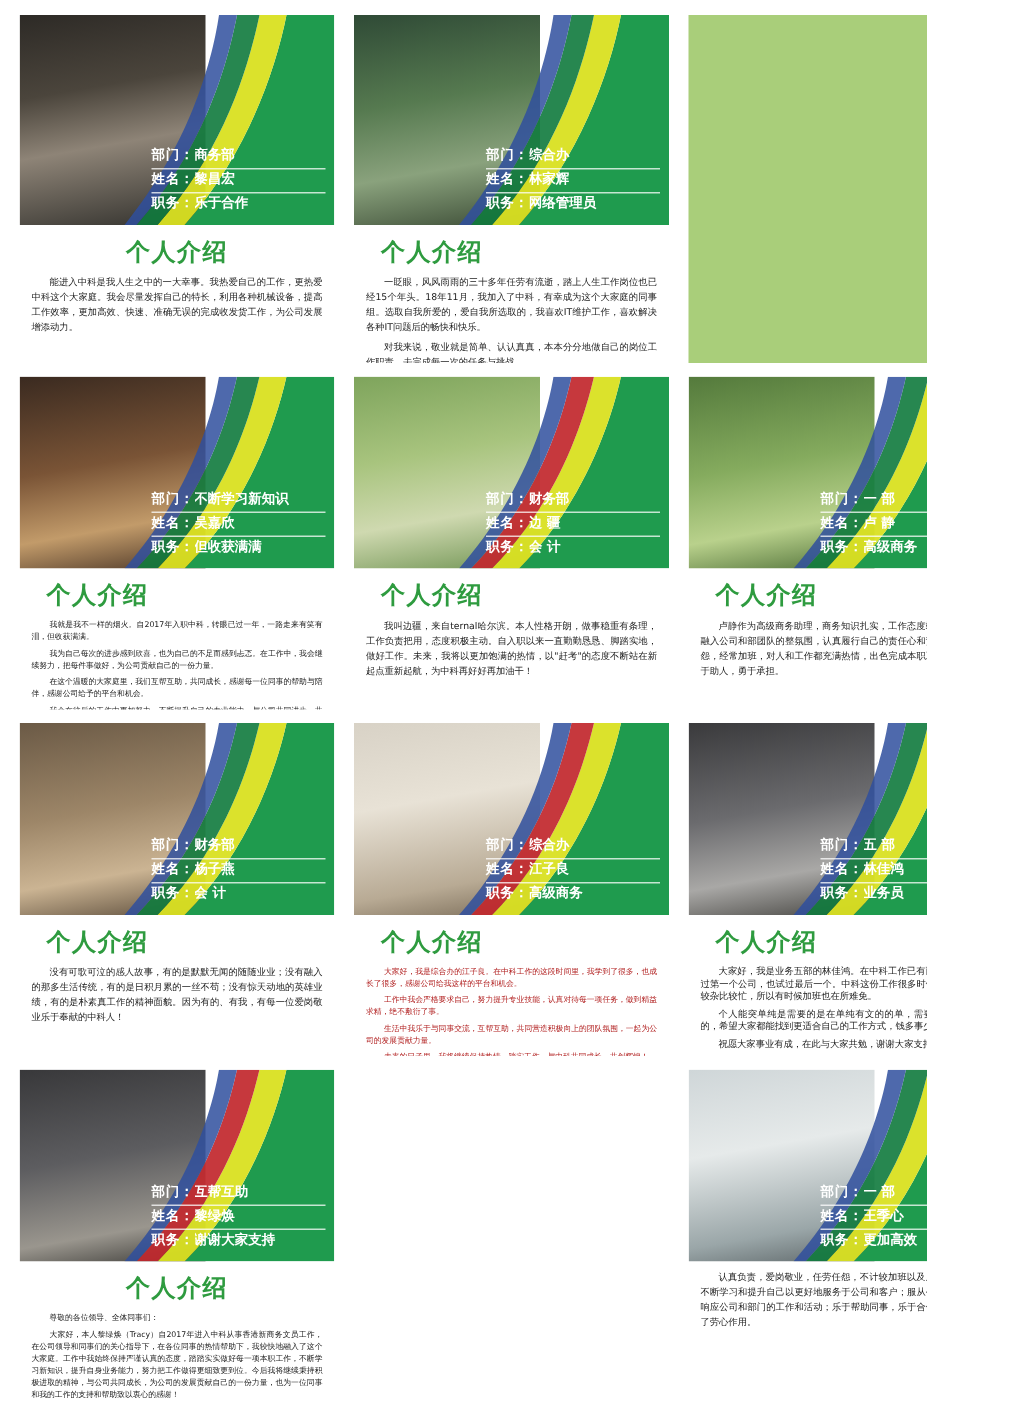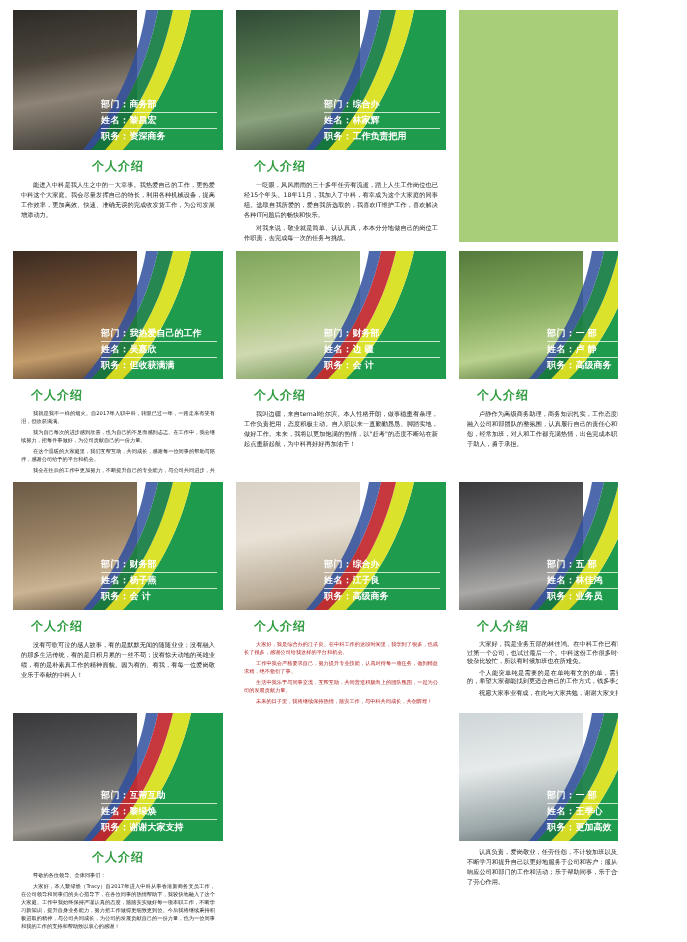--- a/index.html
+++ b/index.html
@@ -85,21 +85,21 @@
     overflow: hidden;
     text-overflow: ellipsis;
   }
   .info .row + .row { border-top: 1px solid rgba(255,255,255,0.75); }
   
   .body {
     padding: 6px 8px 4px 8px;
   }
   .sect-title {
     color: #2e9b3f;
-    font-size: 12px;
+    font-size: 16px;
     font-weight: bold;
     text-align: center;
     letter-spacing: 1px;
     margin: 2px 0 5px 0;
   }
   .sect-title.left { text-align: left; padding-left: 10px; }
   .para {
     font-size: 6.2px;
     line-height: 10px;
     color: #1a1a1a;
@@ -141,21 +141,21 @@
           <div class="row">
             <span class="lbl">部门：</span>
             <span class="val">商务部</span>
           </div>
           <div class="row">
             <span class="lbl">姓名：</span>
             <span class="val">黎昌宏</span>
           </div>
           <div class="row">
             <span class="lbl">职务：</span>
-            <span class="val">资深商务</span>
+            <span class="val">乐于合作</span>
           </div>
         </div>
       </div>
       <div class="body">
         <div class="sect-title">个人介绍</div>
         <p class="para">能进入中科是我人生之中的一大幸事。我热爱自己的工作，更热爱中科这个大家庭。我会尽量发挥自己的特长，利用各种机械设备，提高工作效率，更加高效、快速、准确无误的完成收发货工作，为公司发展增添动力。</p>
       </div>
     </div>
 
     <div class="card">
@@ -171,21 +171,21 @@
           <div class="row">
             <span class="lbl">部门：</span>
             <span class="val">综合办</span>
           </div>
           <div class="row">
             <span class="lbl">姓名：</span>
             <span class="val">林家辉</span>
           </div>
           <div class="row">
             <span class="lbl">职务：</span>
-            <span class="val">工作负责把用</span>
+            <span class="val">网络管理员</span>
           </div>
         </div>
       </div>
       <div class="body">
         <div class="sect-title left">个人介绍</div>
         <p class="para">一眨眼，风风雨雨的三十多年任劳有流逝，踏上人生工作岗位也已经15个年头。18年11月，我加入了中科，有幸成为这个大家庭的同事组。选取自我所爱的，爱自我所选取的，我喜欢IT维护工作，喜欢解决各种IT问题后的畅快和快乐。</p>
         <p class="para">对我来说，敬业就是简单、认认真真，本本分分地做自己的岗位工作职责，去完成每一次的任务与挑战。</p>
       </div>
     </div>
 
@@ -196,21 +196,21 @@
         <div class="photo ph3"></div>
         <svg class="swoosh" viewBox="0 0 210 128" preserveAspectRatio="none">
           <path d="M210,0 L210,128 L110,128 C150,88 170,36 178,0 Z" fill="#1f9b4e"></path>
           <path d="M210,0 L178,0 C170,36 150,88 110,128 L92,128 C135,84 152,34 160,0 Z" fill="#d9e021" opacity="0.95"></path>
           <path d="M210,0 L160,0 C152,34 135,84 92,128 L78,128 C122,82 138,32 145,0 Z" fill="#0f7a3d" opacity="0.9"></path>
           <path d="M210,0 L145,0 C138,32 122,82 78,128 L70,128 C112,80 128,30 133,0 Z" fill="#2f4f9e" opacity="0.85"></path>
         </svg>
         <div class="info">
           <div class="row">
             <span class="lbl">部门：</span>
-            <span class="val">我热爱自己的工作</span>
+            <span class="val">不断学习新知识</span>
           </div>
           <div class="row">
             <span class="lbl">姓名：</span>
             <span class="val">吴嘉欣</span>
           </div>
           <div class="row">
             <span class="lbl">职务：</span>
             <span class="val">但收获满满</span>
           </div>
         </div>

